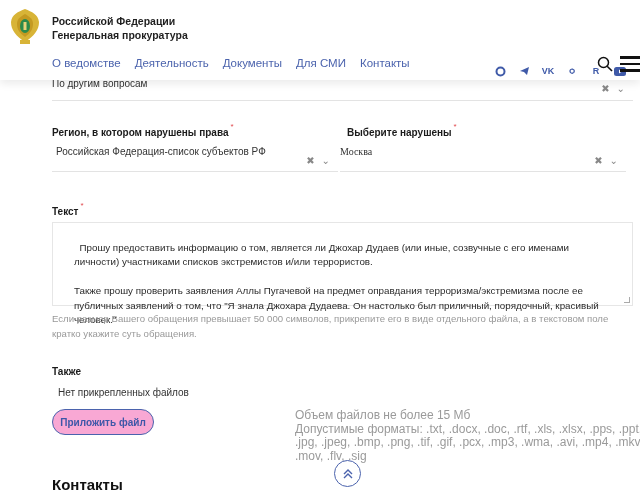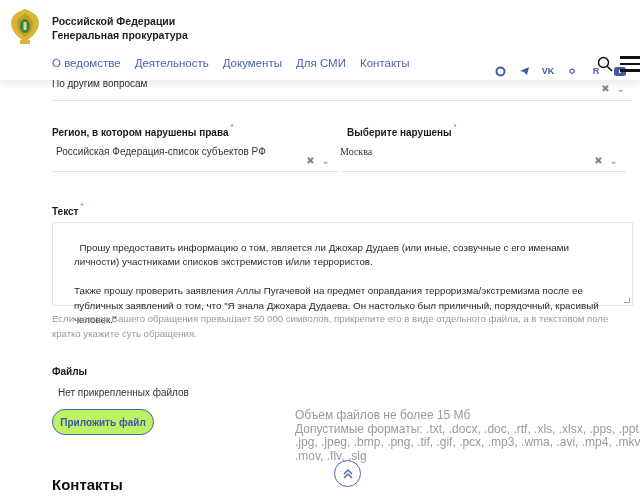--- a/index.html
+++ b/index.html
@@ -24,21 +24,21 @@
   .label { font-size: 10px; font-weight: bold; color: #1b1b1b; }
   .req { color: #e0464b; font-size: 8px; vertical-align: top; margin-left: 2px; }
   .val { font-size: 10px; color: #333; }
 
   .textarea { position: absolute; left: 52px; top: 222px; width: 581px; height: 84px; border: 1px solid #e6e6e6; padding: 3px 21px; font-size: 9.8px; line-height: 14.5px; color: #2a2a2a; white-space: pre-wrap; }
   .resize { position: absolute; right: 2px; bottom: 2px; width: 6px; height: 6px; border-right: 1px solid #aaa; border-bottom: 1px solid #aaa; }
   .hint { position: absolute; left: 52px; top: 311px; width: 585px; font-size: 9.6px; line-height: 15px; color: #999; }
 
   .files-label { position: absolute; left: 52px; top: 366px; }
   .files-none { position: absolute; left: 52px; top: 387px; font-size: 10px; color: #333; padding-left: 6px; }
-  .attach-btn { position: absolute; left: 52px; top: 409px; width: 102px; height: 26px; border: 1.5px solid #4b63ad; border-radius: 14px; font-size: 10px; font-weight: bold; color: #3d57a8; display: flex; align-items: center; justify-content: center; background: #bef264; }
+  .attach-btn { position: absolute; left: 52px; top: 409px; width: 102px; height: 26px; border: 1.5px solid #4b63ad; border-radius: 14px; font-size: 10px; font-weight: bold; color: #3d57a8; display: flex; align-items: center; justify-content: center; background: #f9a8d4; }
   .file-info { position: absolute; left: 251px; top: 409px; font-size: 12px; line-height: 13.5px; color: #9a9a9a; width: 385px; margin-left: 44px; }
 
   .totop { position: absolute; left: 334px; top: 460px; width: 27px; height: 27px; border: 1.2px solid #4b63ad; border-radius: 50%; display: flex; align-items: center; justify-content: center; }
   .contacts-title { position: absolute; left: 52px; top: 476px; font-size: 15px; font-weight: bold; color: #111; }
 </style>
 </head>
 <body>
 
 <div class="field select-line" style="left:52px; top:70px; width:581px; height:31px;">
   <div class="sel-icons" style="top:13px;">
@@ -74,21 +74,21 @@
   <span class="label">Текст</span><span class="req">*</span>
 </div>
 <div class="textarea">
   <span>Прошу предоставить информацию о том, является ли Джохар Дудаев (или иные, созвучные с его именами личности) участниками списков экстремистов и/или террористов.
 
 Также прошу проверить заявления Аллы Пугачевой на предмет оправдания терроризма/экстремизма после ее публичных заявлений о том, что "Я знала Джохара Дудаева. Он настолько был приличный, порядочный, красивый человек."</span>
   <span class="resize"></span>
 </div>
 <div class="hint">Если размер Вашего обращения превышает 50 000 символов, прикрепите его в виде отдельного файла, а в текстовом поле кратко укажите суть обращения.</div>
 
-<div class="files-label label">Файлы</div>
+<div class="files-label label">Также</div>
 <div class="files-none">Нет прикрепленных файлов</div>
 <button class="attach-btn">Приложить файл</button>
 <div class="file-info">
   <div>Объем файлов не более 15 Мб</div>
   <div>Допустимые форматы: .txt, .docx, .doc, .rtf, .xls, .xlsx, .pps, .ppt, .pdf, .jpg, .jpeg, .bmp, .png, .tif, .gif, .pcx, .mp3, .wma, .avi, .mp4, .mkv, .wmv, .mov, .flv, .sig</div>
 </div>
 
 <div class="totop">
   <svg width="12" height="12" viewBox="0 0 12 12">
       <path d="M2 6 L6 2 L10 6 M2 10 L6 6 L10 10" stroke="#4b63ad" stroke-width="1.4" fill="none"></path>

